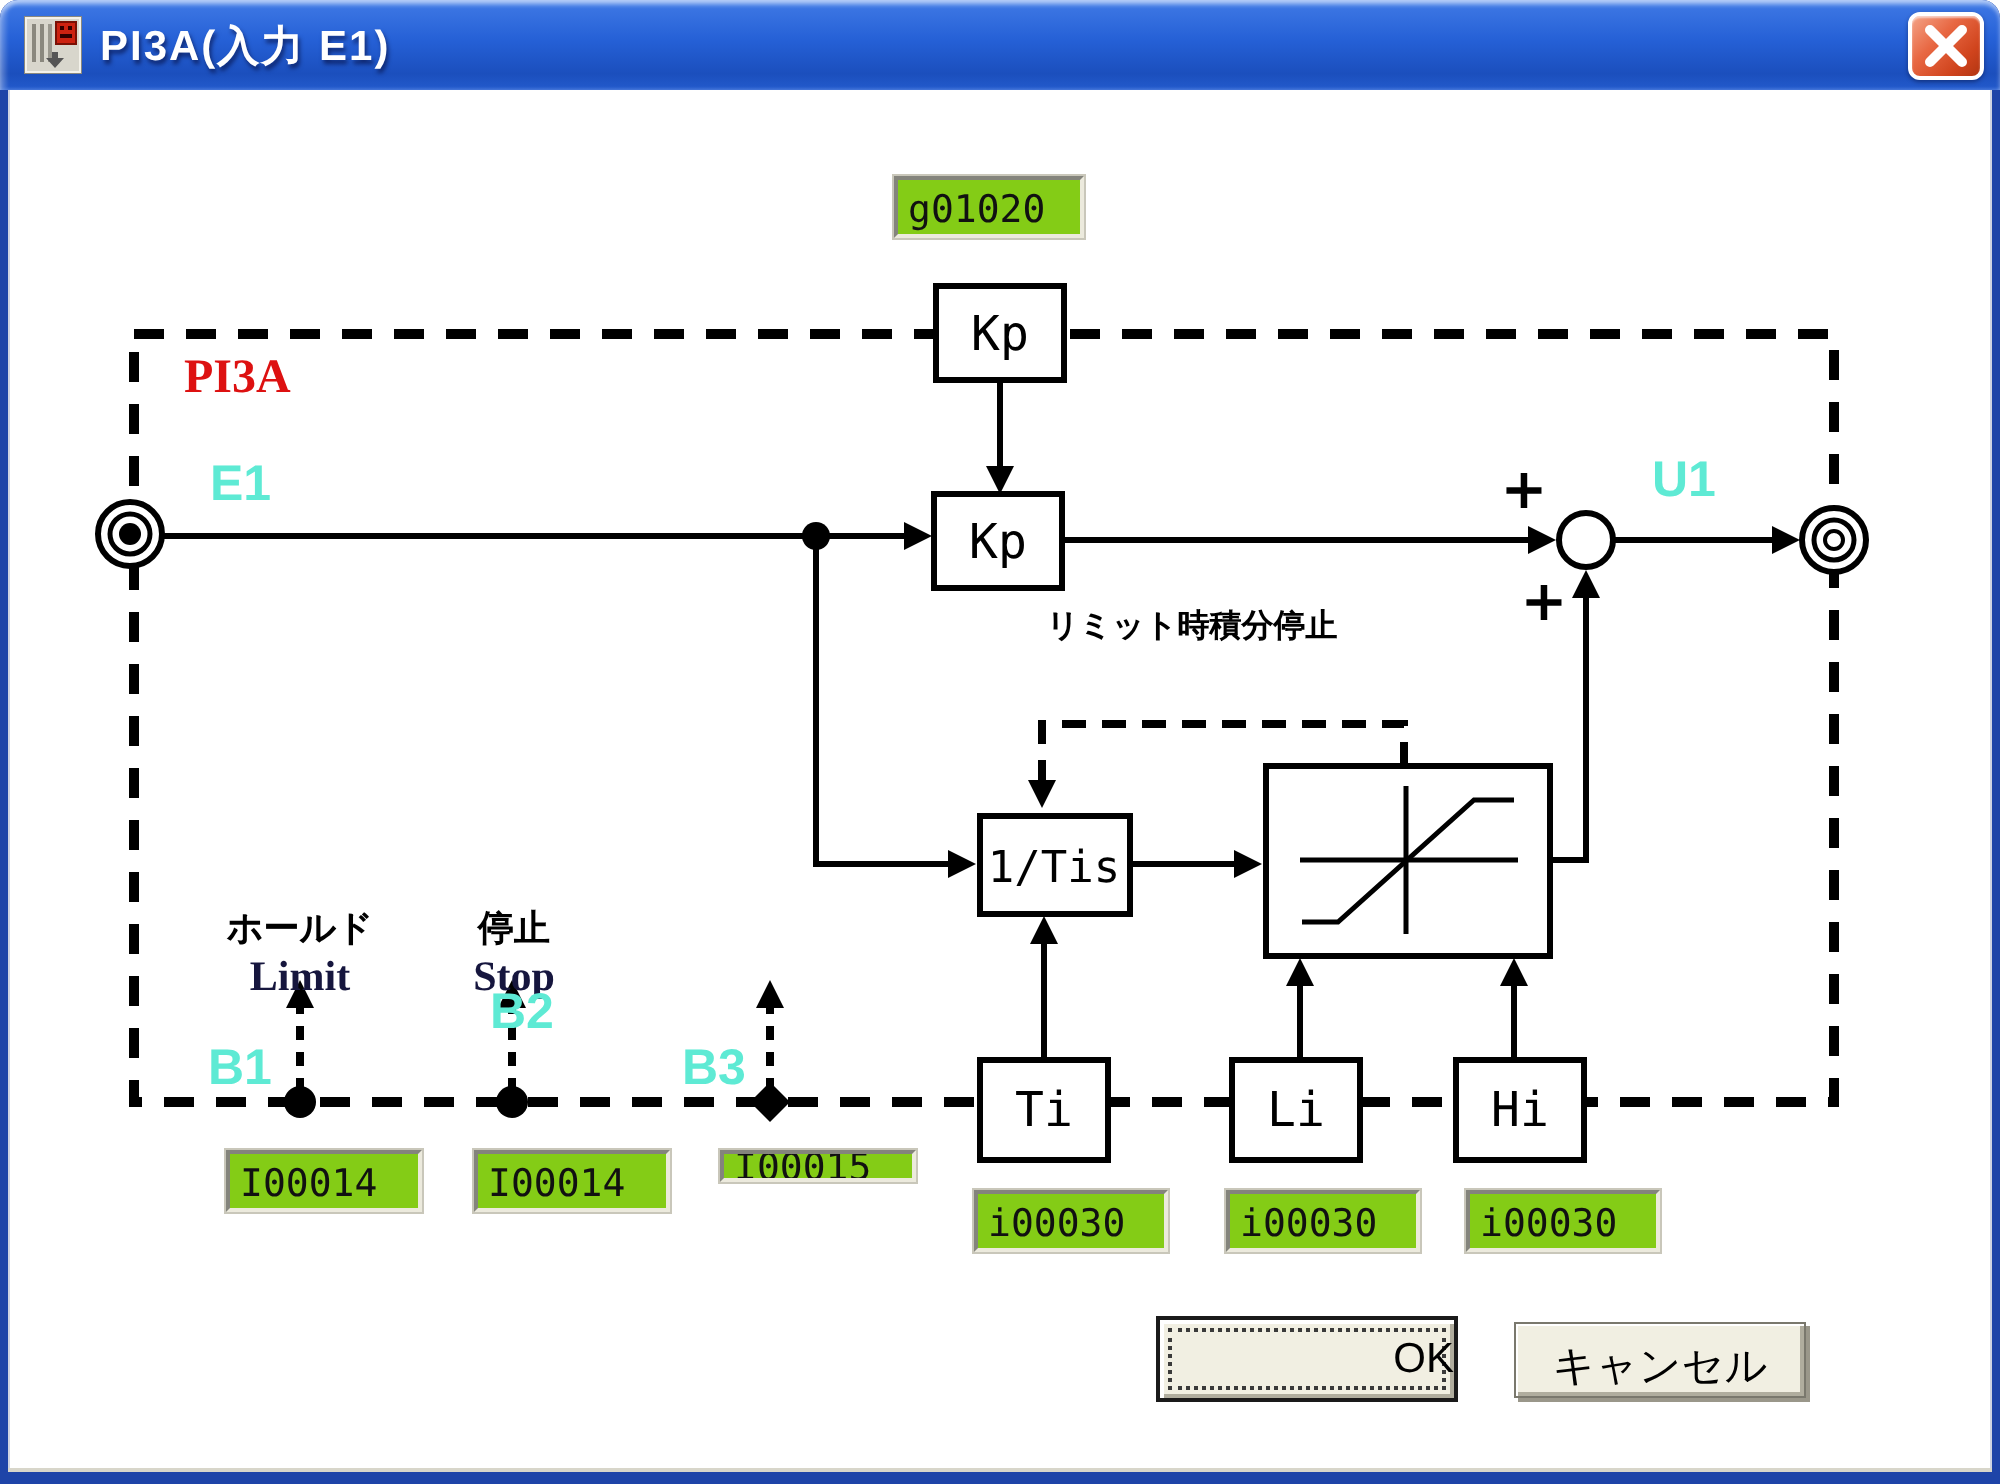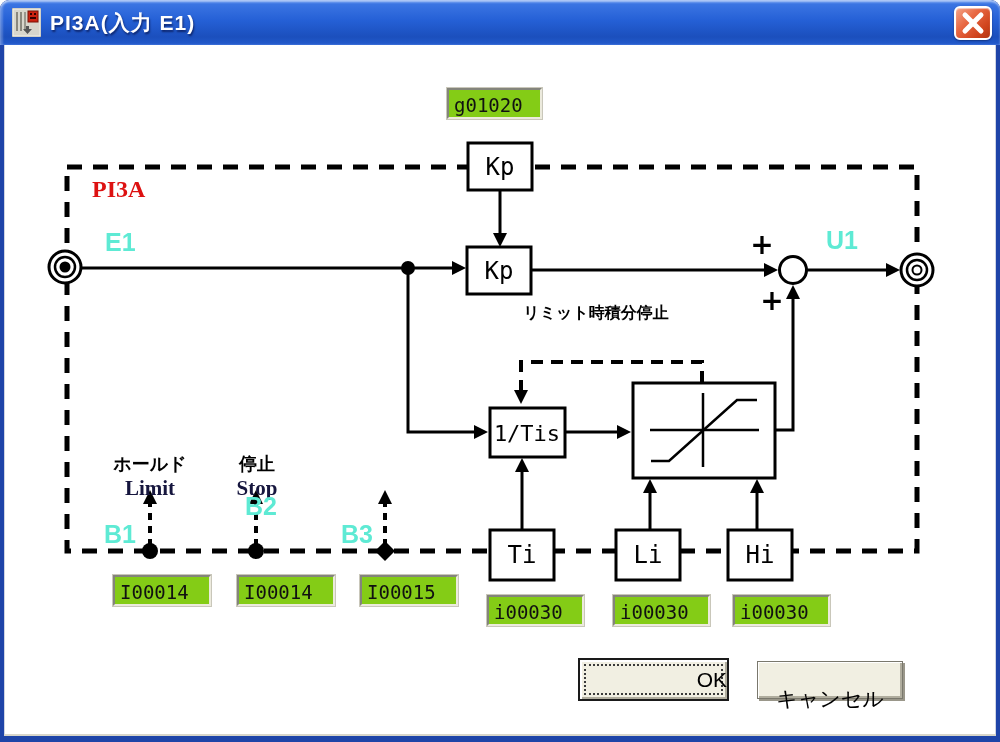--- a/index.html
+++ b/index.html
@@ -37,21 +37,21 @@
   .limit-jp{font-size:16px;font-family:"Liberation Sans",sans-serif;}
   .limit-en{font-size:21px;font-family:"DejaVu Sans",sans-serif;}
   .btn{position:absolute;background:#f1efe2;box-sizing:border-box;text-align:center;
     font-family:"Liberation Sans",sans-serif;font-size:21px;color:#000;cursor:pointer;}
   .btn-ok{border:2px solid #1a1a1a;
     box-shadow:inset 2px 2px 0 #fff, inset -2px -2px 0 #b0ad9e;text-align:right;}
   .btn-ok .focus-rect{position:absolute;inset:4px;border:2px dotted #3a3a3a;}
   .btn-ok .btn-label{position:relative;top:8px;}
   .btn-cancel{border:1px solid #7a786d;
     box-shadow:inset 1px 1px 0 #fff, inset -2px -2px 0 #b0ad9e, 2px 2px 0 #9a978a;}
-  .btn-cancel .btn-label{position:relative;top:23px;}
+  .btn-cancel .btn-label{position:relative;top:7px;}
 </style>
 </head>
 <body>
 
 <div class="window">
 
   <div class="titlebar">
     <span class="app-icon">
       <svg width="29" height="29" viewBox="0 0 29 29">
         <rect x="0" y="0" width="29" height="29" fill="#d8d6cc" stroke="#8a887e"></rect>
@@ -187,21 +187,21 @@
     <div class="abs" style="left:182px;top:437px;width:150px;">
       <div class="jp-small">停止</div>
       <div class="en-serif">Stop</div>
     </div>
     <span class="abs lbl-blue" style="left:209px;top:492px;margin-left:36px;">B2</span>
     <input class="field" style="left: 237px; top: 575px; width: 98px; height: 31px;" value="I00014">
 
     <div class="abs" style="left:300px;top:437px;width:172px;">
     </div>
     <span class="abs lbl-blue" style="left:341px;top:520px;">B3</span>
-    <input class="field" style="left: 360px; top: 575px; width: 98px; height: 31px;" value="I00015">
+    <input class="field" style="left: 360px; top: 575px; width: 98px; height: 16px;" value="I00015">
 
     <input class="field" style="left: 487px; top: 595px; width: 97px; height: 31px;" value="i00030">
     <input class="field" style="left: 613px; top: 595px; width: 97px; height: 31px;" value="i00030">
     <input class="field" style="left: 733px; top: 595px; width: 97px; height: 31px;" value="i00030">
 
     <div class="btn btn-ok" style="left:578px;top:658px;width:151px;height:43px;">
       <div class="focus-rect"></div>
       <span class="btn-label">OK</span>
     </div>
     <div class="btn btn-cancel" style="left:757px;top:661px;width:146px;height:38px;">

